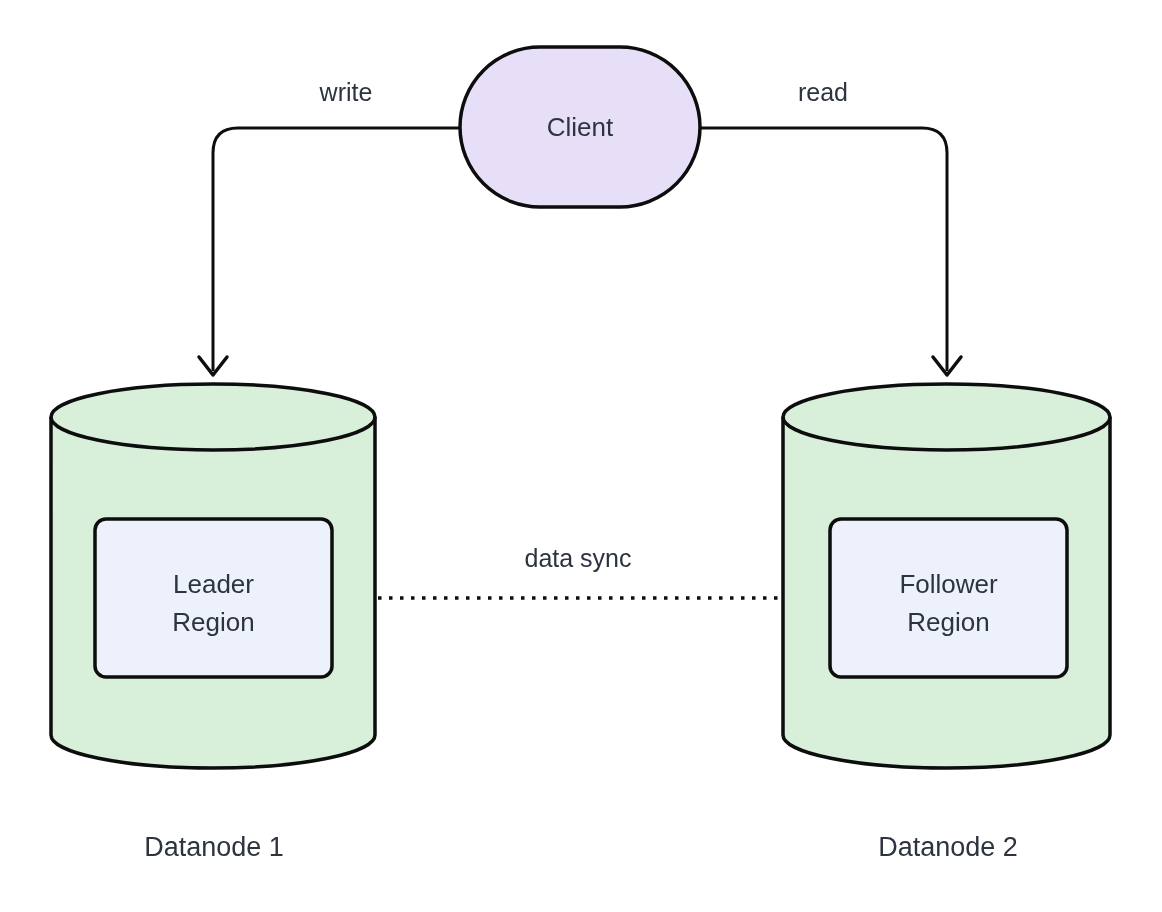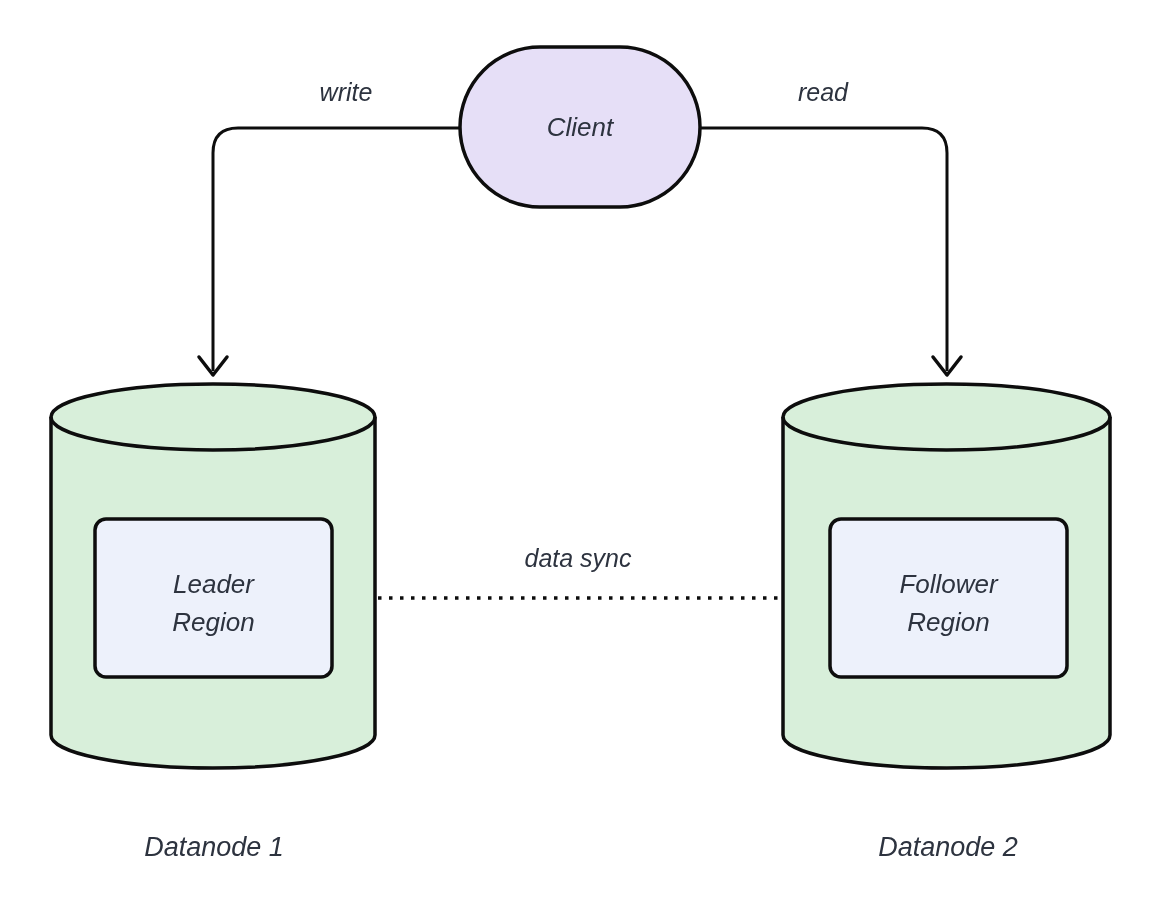--- a/index.html
+++ b/index.html
@@ -8,21 +8,20 @@
     background: #ffffff;
     width: 1162px;
     height: 912px;
     overflow: hidden;
     font-family: "Liberation Sans", "DejaVu Sans", sans-serif;
   }
   .diagram-wrap {
     width: 1162px;
     height: 912px;
     position: relative;
-    font-style: italic;
   }
   svg { display: block; }
   .shape {
     stroke: #0d0d0d;
     stroke-width: 3.5;
   }
   .lens {
     stroke: #0d0d0d;
     stroke-width: 3.5;
     fill: none;

